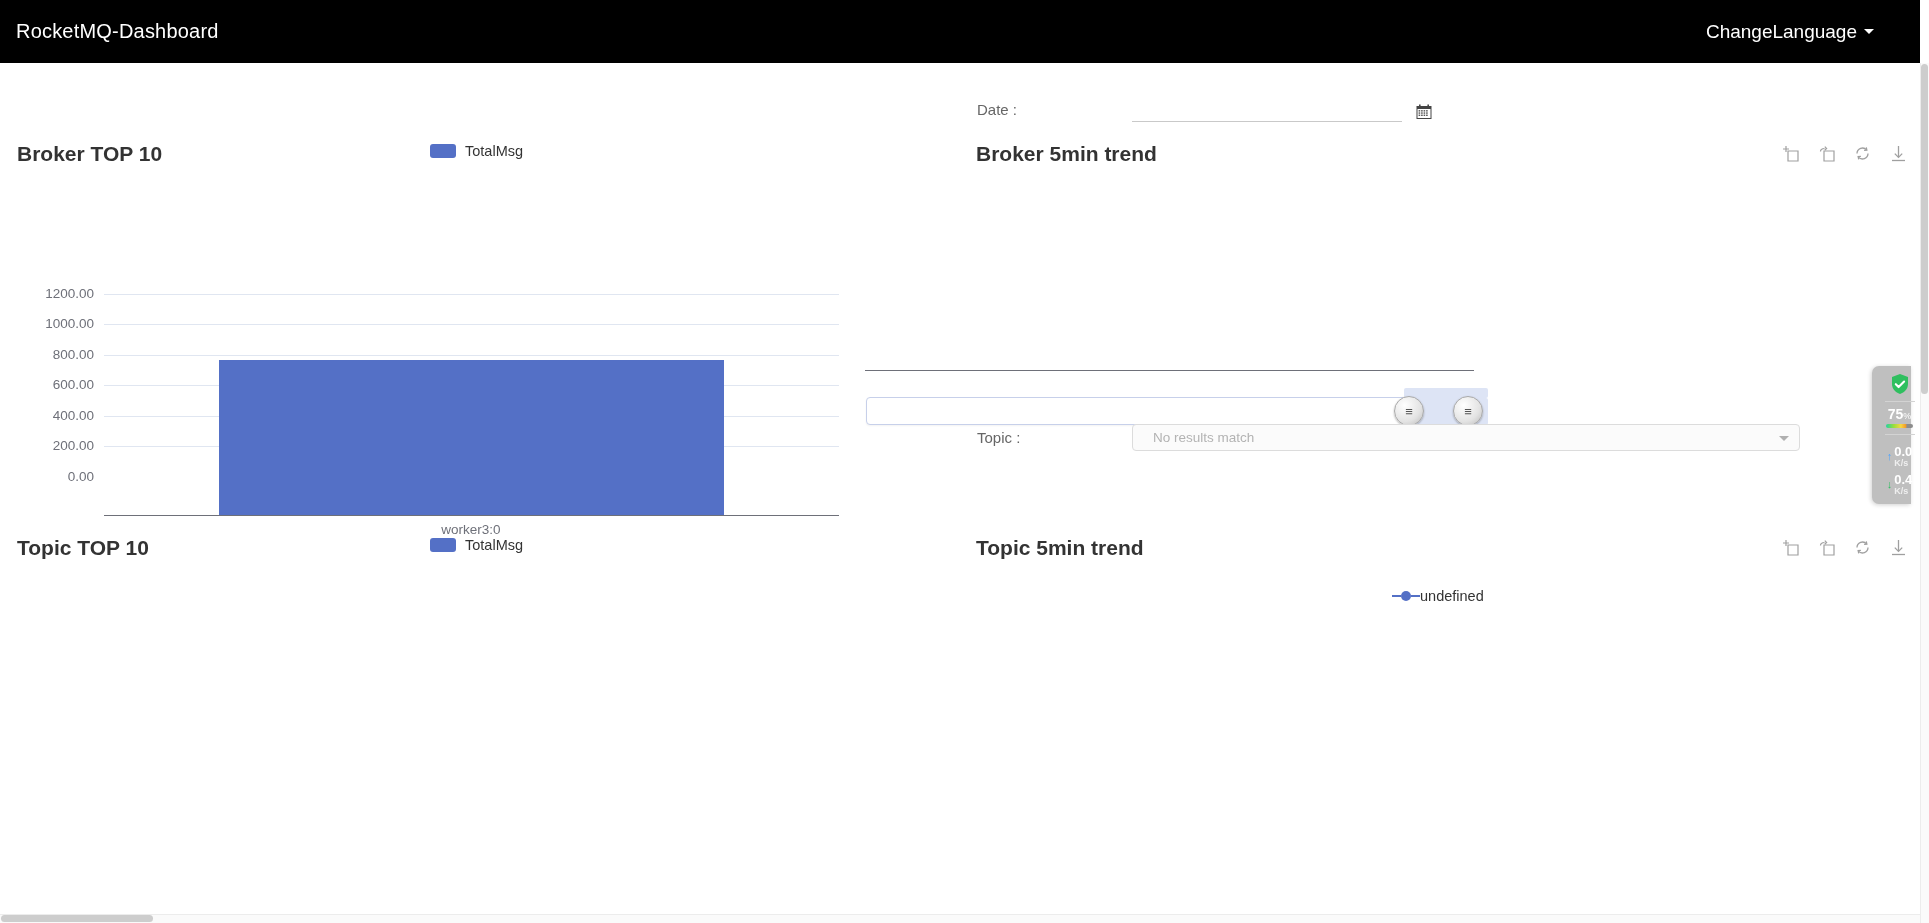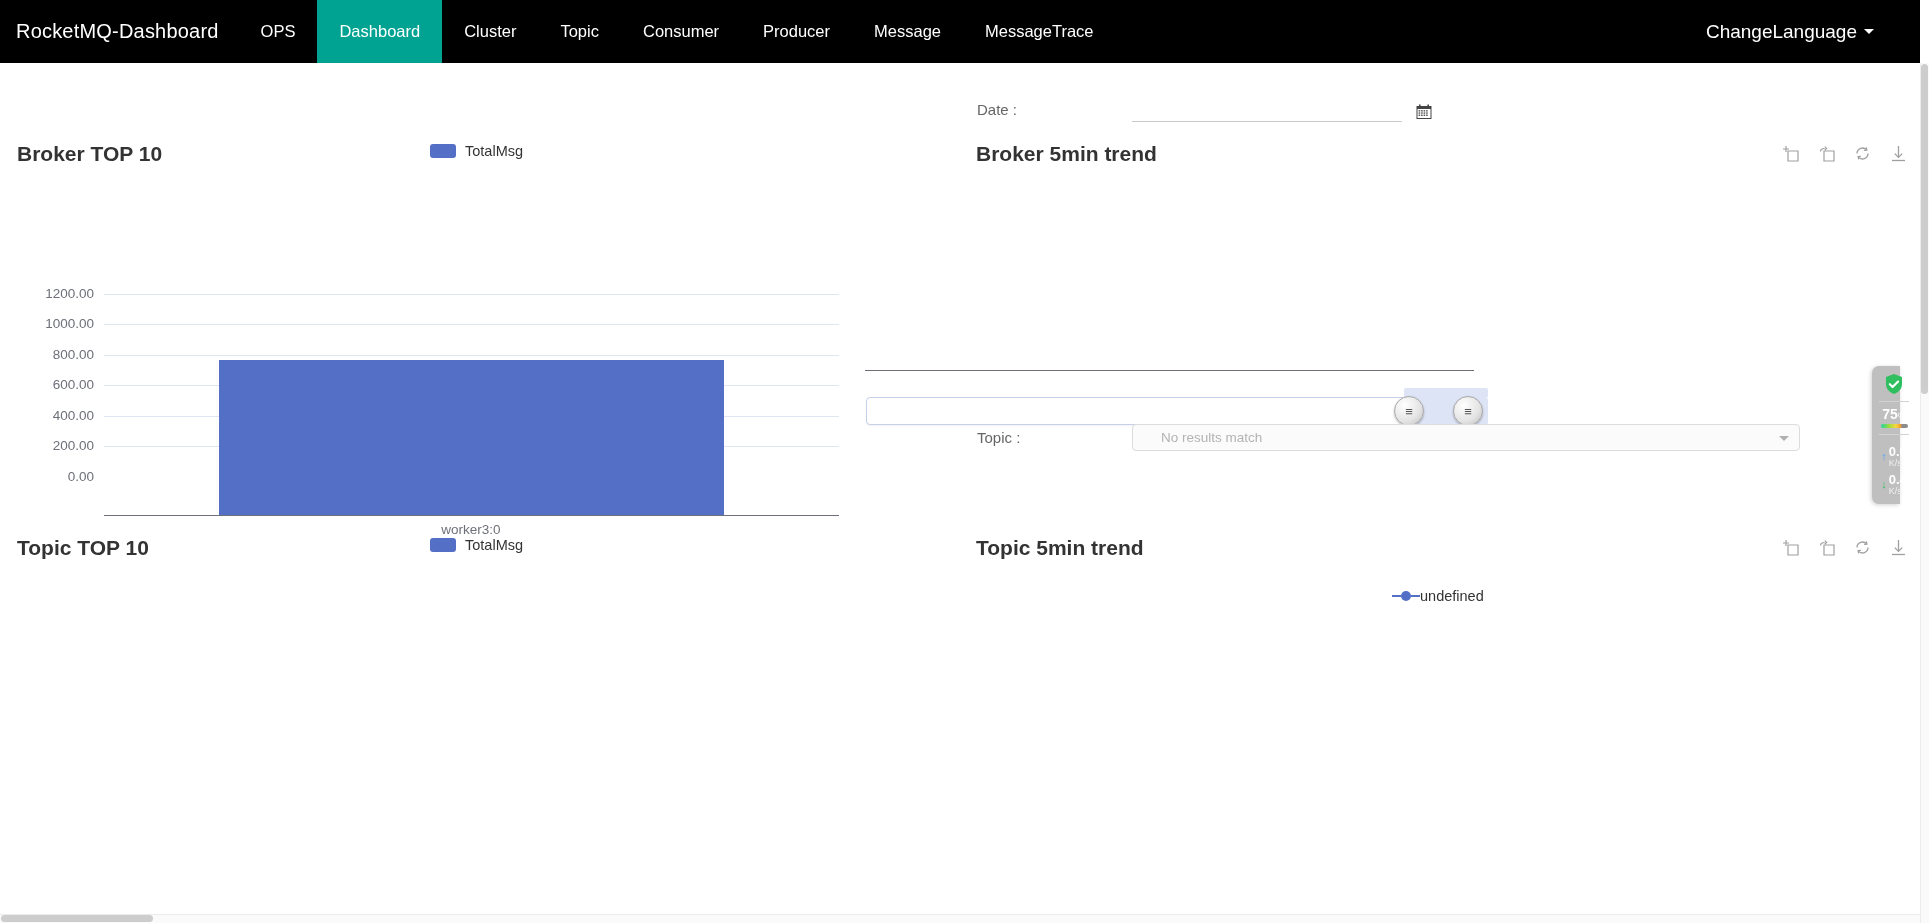--- a/index.html
+++ b/index.html
@@ -154,21 +154,21 @@
     box-shadow: 0 1px 2px rgba(0,0,0,.05);
   }
 
   .topic-row { position: absolute; display:flex; align-items:center; }
   .select-box {
     width: 668px; height: 27px;
     border: 1px solid #dcdcdc;
     border-radius: 4px;
     background: #fbfbfb;
     display: flex; align-items: center;
-    padding: 0 28px;
+    padding: 0 20px;
     font-size: 13.5px;
     color: #b3b3b3;
     cursor: pointer;
     position: relative;
   }
   .select-caret {
     position: absolute; right: 10px; top: 11px;
     width: 0; height: 0;
     border-left: 5px solid transparent;
     border-right: 5px solid transparent;
@@ -188,41 +188,41 @@
     background: radial-gradient(circle at 35% 30%, #ffffff 0%, #e3e3e3 60%, #b9b9b9 100%);
     border: 1px solid #a9a9a9;
     box-shadow: 0 1px 2px rgba(0,0,0,.3);
     display:flex; align-items:center; justify-content:center;
   }
   .ime-circ .glyph { font-size: 13px; color: #555; line-height:1; }
 
   
   .secwidget {
     position: absolute;
-    width: 28px;
+    width: 39px;
     background: #bfbfbf;
     border-radius: 7px 0 0 7px;
     padding: 7px 0 8px 16px;
     display: flex; flex-direction: column; align-items: center;
     box-shadow: -1px 1px 4px rgba(0,0,0,.18);
   }
   .shield {
     width: 20px; height: 22px; position: relative;
   }
   .sw-div { width: 30px; height: 1px; background: #d3d3d3; margin: 6px 0 5px; }
   .sw-pct { color: #ffffff; font-size: 14px; font-weight: bold; line-height: 1; }
   .sw-pct small { font-size: 9px; font-weight: normal; }
   .sw-gauge {
     width: 27px; height: 4px; border-radius: 2px; margin-top: 3px;
     background: linear-gradient(to right,#22d3a0 0%,#9ede3a 30%,#f6d743 55%,#f59e2a 72%,#8c8c8c 78%,#8c8c8c 100%);
   }
   .sw-rate { display:flex; align-items:center; gap:2px; margin-top: 5px; }
   .sw-rate .arr { font-size: 11px; line-height: 1; }
   .sw-rate .val { color:#ffffff; font-size: 13px; font-weight: bold; line-height: 1.05; text-align:left;}
-  .sw-rate .val small { display:block; font-size: 9px; font-weight: normal; color:#efefef; }
+  .sw-rate .val small { display:block; font-size: 9px; font-weight: bold; color:#efefef; }
 
   
   .vscroll-track {
     position: absolute; right: 0; top: 63px;
     width: 9px; height: 860px;
     background: #fafafa; border-left: 1px solid #ececec;
   }
   .vscroll-thumb {
     position: absolute; right: 1px; top: 64px;
     width: 7px; height: 330px;
@@ -237,30 +237,20 @@
     position: absolute; left: 1px; bottom: 1px;
     width: 152px; height: 7px;
     background: #cdcdcd; border-radius: 4px;
   }
 </style>
 </head>
 <body>
 
 <div class="navbar">
   <div class="brand">RocketMQ-Dashboard</div>
-  <div class="nav-links">
-    <div class="nav-item">OPS</div>
-    <div class="nav-item active">Dashboard</div>
-    <div class="nav-item">Cluster</div>
-    <div class="nav-item">Topic</div>
-    <div class="nav-item">Consumer</div>
-    <div class="nav-item">Producer</div>
-    <div class="nav-item">Message</div>
-    <div class="nav-item">MessageTrace</div>
-  </div>
   <div class="nav-right">
     <div class="lang">
       <span>ChangeLanguage</span>
       <span class="caret-down"></span>
     </div>
   </div>
 </div>
 
 <div class="content">
 

